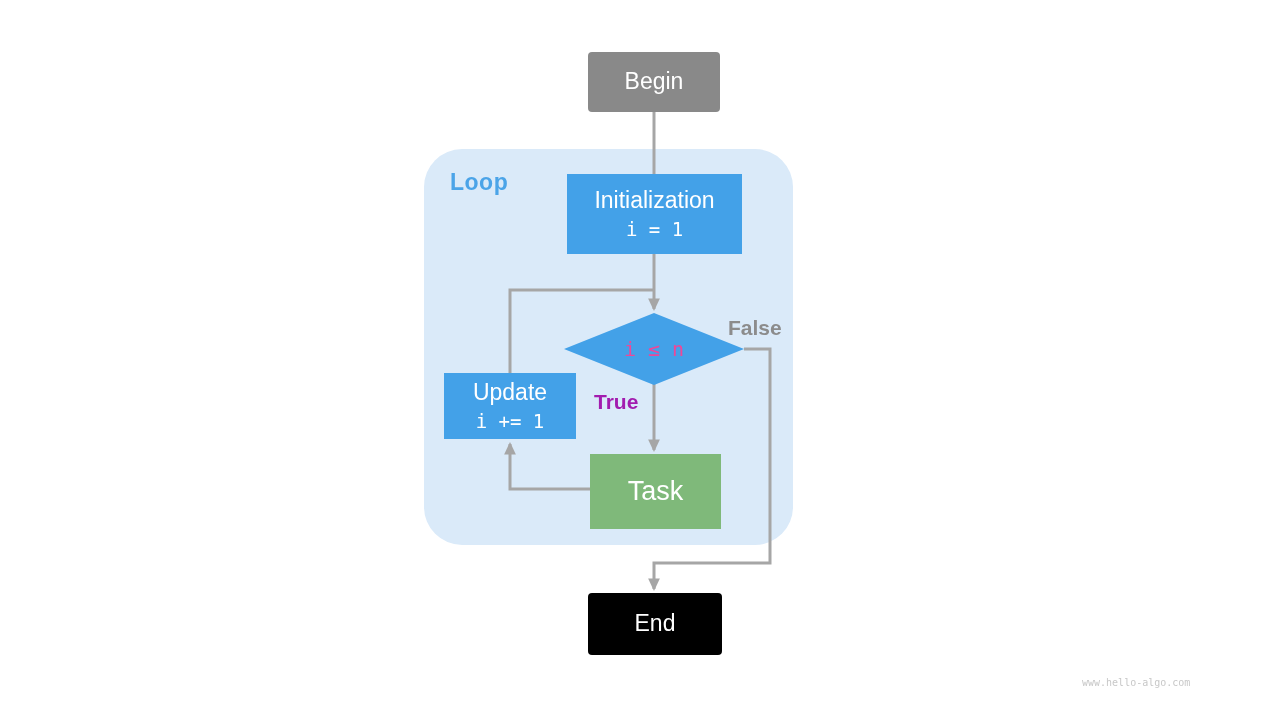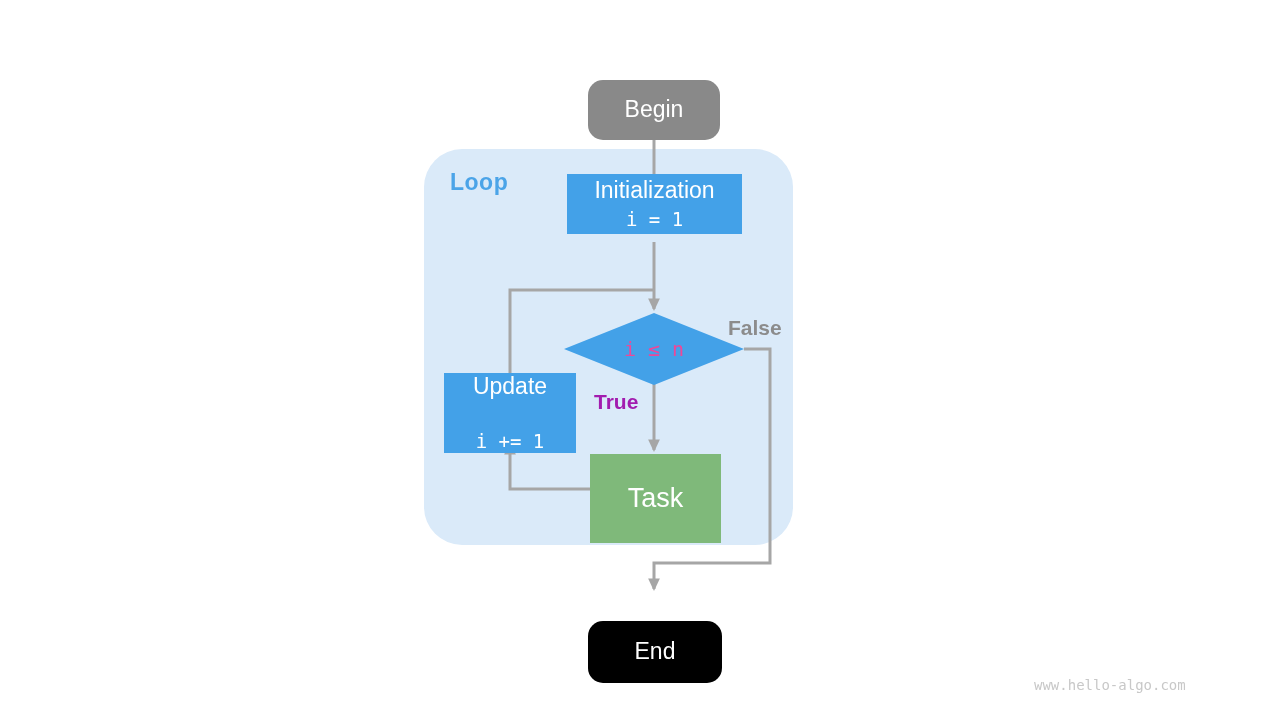--- a/index.html
+++ b/index.html
@@ -13,43 +13,43 @@
   }
   .loop-label{
     position:absolute;left:450px;top:169px;
     font-size:23px;font-weight:bold;letter-spacing:0.5px;
   }
   svg.edges{position:absolute;left:0;top:0;}
   .node{
     position:absolute;display:flex;flex-direction:column;
     align-items:center;justify-content:center;color:#ffffff;text-align:center;
   }
-  .terminal{border-radius:15px;margin-top:28px;}
+  .terminal{border-radius:4px;}
   .node-begin{left:588px;top:52px;width:132px;height:60px;}
-  .node-init{left:567px;top:174px;width:175px;height:60px;}
-  .node-update{left:444px;top:373px;width:132px;height:80px;justify-content:space-between;}
-  .node-task{left:590px;top:454px;width:131px;height:89px;}
+  .node-init{left:567px;top:174px;width:175px;height:80px;}
+  .node-update{left:444px;top:373px;width:132px;height:66px;}
+  .node-task{left:590px;top:454px;width:131px;height:75px;}
   .node-end{left:588px;top:593px;width:134px;height:62px;}
   .node-label{font-size:23px;line-height:1.2;}
   .node-task .node-label{font-size:27px;}
   .node-code{
     font-family:"DejaVu Sans Mono",monospace;font-size:19px;
     margin-top:3px;line-height:1.2;
   }
   .condition-text{
     position:absolute;left:564px;top:313px;width:180px;height:72px;
     display:flex;align-items:center;justify-content:center;
     color:#ec4899;font-family:"DejaVu Sans Mono",monospace;font-size:20px;
   }
   .edge-label{position:absolute;font-size:21px;font-weight:bold;}
   .label-false{left:728px;top:316px;}
   .label-true{left:594px;top:390px;}
   .watermark{
-    position:absolute;left:1034px;top:677px;
-    font-family:"DejaVu Sans Mono",monospace;font-size:14px;
+    position:absolute;left:1082px;top:677px;
+    font-family:"DejaVu Sans Mono",monospace;font-size:10px;
   }
 </style>
 </head>
 <body>
 
 <div class="canvas">
 
   <div class="loop-box" style="background: rgb(218, 234, 249);"></div>
   <div class="loop-label" style="color: rgb(75, 164, 232);">Loop</div>
 

